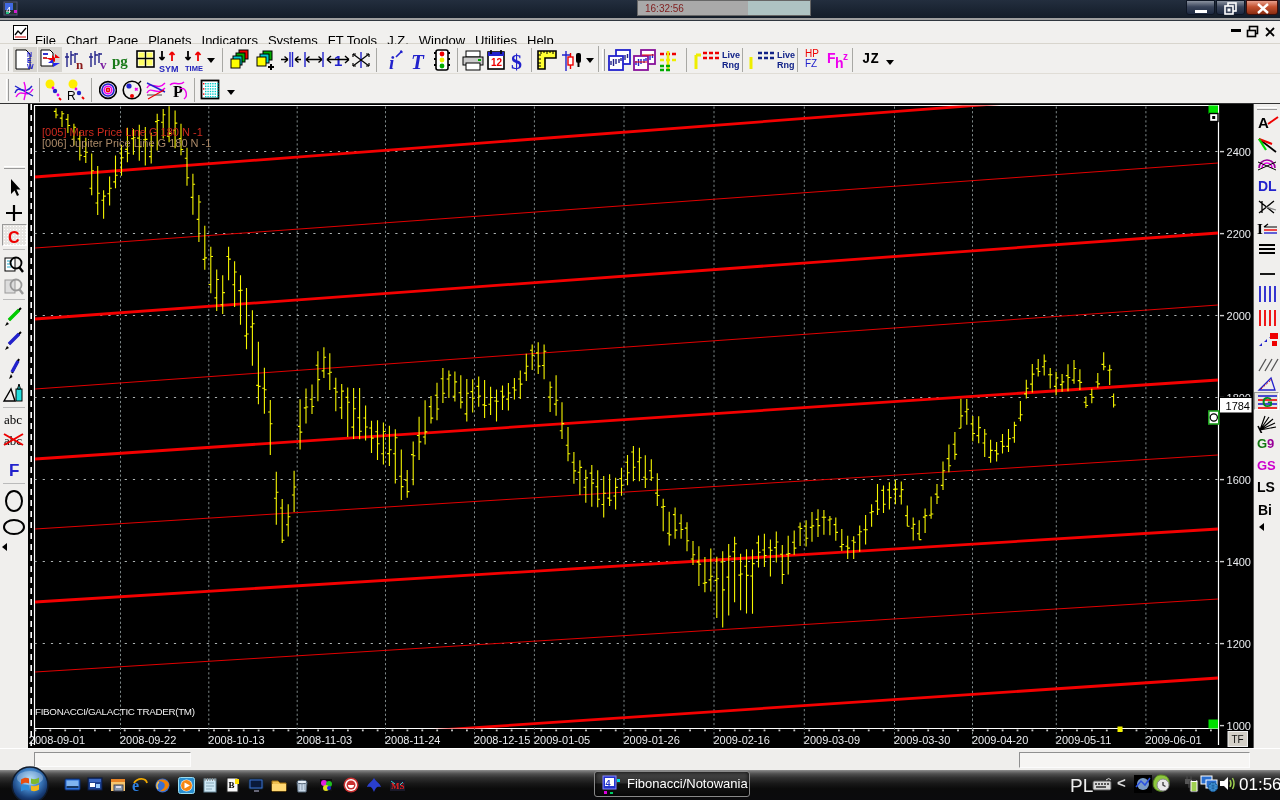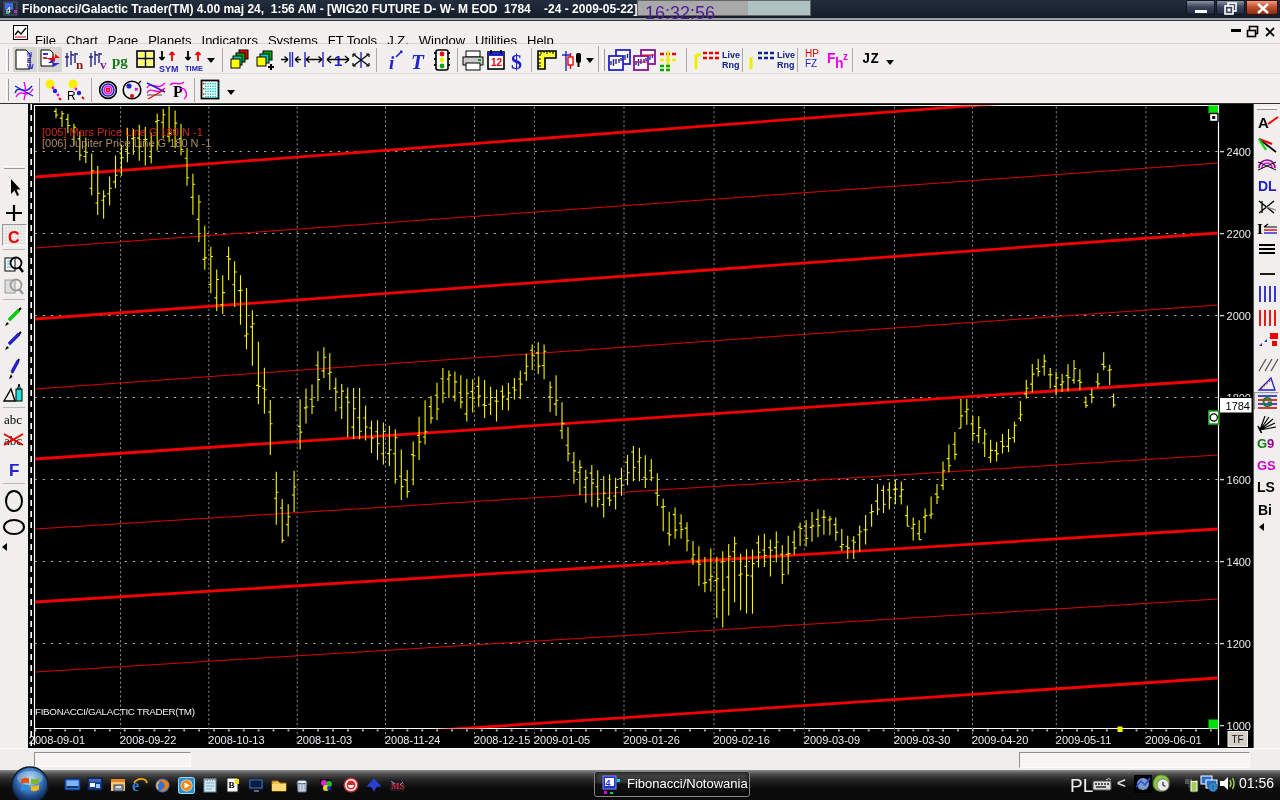--- a/index.html
+++ b/index.html
@@ -9,27 +9,26 @@
 </style></head><body>
 
 <div class="abs" style="left:0;top:0;width:1280px;height:18px;background:linear-gradient(#232e3e,#1a2432 55%,#141d29)">
  <svg class="abs" style="left:3px;top:1px" width="16" height="16">
       <rect x="1" y="1" width="13" height="13" fill="#233" stroke="#557"></rect>
       <rect x="2" y="2" width="8" height="7" fill="#4169e1"></rect>
       <text x="3" y="12" font-size="9" fill="#fff" font-family="Liberation Sans">4</text>
       <rect x="11" y="9" width="3" height="3" fill="#d020d0"></rect>
       <rect x="3" y="11" width="3" height="2" fill="#20c080"></rect>
     </svg>
- <div class="abs" style="left:22px;top:2px;font-size:12px;font-weight:bold;color:#fff;white-space:pre">Fibonacci/Galactic Trader(TM) 4.00 maj 24,  1:56 AM - [WIG20 FUTURE D- W- M EOD  1784&nbsp;&nbsp;&nbsp;&nbsp;-24 - 2009-05-22]</div>
 </div>
 <div class="abs" style="left:0;top:18px;width:1280px;height:2px;background:#9f9f9f"></div>
 <div class="abs" style="left:0;top:20px;width:1280px;height:1px;background:#30363e"></div>
 <div class="abs" style="left:637px;top:0;width:174px;height:16px;background:#a9a9a9;border:1px solid #666">
   <div class="abs" style="left:110px;top:0;width:62px;height:14px;background:#aec3c3"></div>
-  <div class="abs" style="left:7px;top:2px;font-size:18px;color:#4c1d95">16:32:56</div>
+  <div class="abs" style="left:7px;top:2px;font-size:10px;color:#7f1d1d">16:32:56</div>
 </div>
 
 <div class="abs" style="left:1186px;top:0;width:92px;height:15px">
  <div class="abs" style="left:0;top:0;width:29px;height:15px;background:linear-gradient(#8b93a0,#39445a 45%,#1d2940);border:1px solid #0e1624;border-radius:0 0 3px 3px">
    <div class="abs" style="left:8px;top:9px;width:12px;height:3px;background:#fff"></div>
     </div>
  <div class="abs" style="left:30px;top:0;width:29px;height:15px;background:linear-gradient(#8b93a0,#39445a 45%,#1d2940);border:1px solid #0e1624;border-radius:0 0 3px 3px">
    <svg class="abs" style="left:7px;top:1px" width="14" height="13">
         <rect x="4" y="1" width="8" height="8" fill="none" stroke="#fff" stroke-width="1.6"></rect>
         <rect x="1" y="4" width="8" height="8" fill="#39445a" stroke="#fff" stroke-width="1.6"></rect>
@@ -819,13 +818,13 @@
 <svg class="abs" style="left:1200px;top:775px" width="18" height="17">
     <rect x="1" y="1" width="11" height="8" fill="#2a6fd0" stroke="#fff"></rect>
     <rect x="6" y="5" width="11" height="8" fill="#2a6fd0" stroke="#fff"></rect>
     <circle cx="13" cy="12" r="4.5" fill="#4aa0e0" stroke="#1a5a9a"></circle>
     <path d="M9 12 h8 M13 8 v8 M10 9.5 q3 2.5 6 0 M10 14.5 q3 -2.5 6 0" stroke="#1a5a9a" stroke-width="0.8" fill="none"></path>
   </svg>
 <svg class="abs" style="left:1218px;top:775px" width="19" height="17">
     <path d="M2 6 h4 l4 -4 v13 l-4 -4 h-4 z" fill="#fff"></path>
     <path d="M12 5 q2 3.5 0 7 M14.5 3 q3 5.5 0 11" stroke="#9fd050" stroke-width="1.4" fill="none"></path>
   </svg>
-<div class="abs" style="left:1239px;top:775px;font-size:14px;color:#fff">01:56</div>
+<div class="abs" style="left:1239px;top:775px;font-size:17px;color:#fff">01:56</div>
 
 </body></html>

